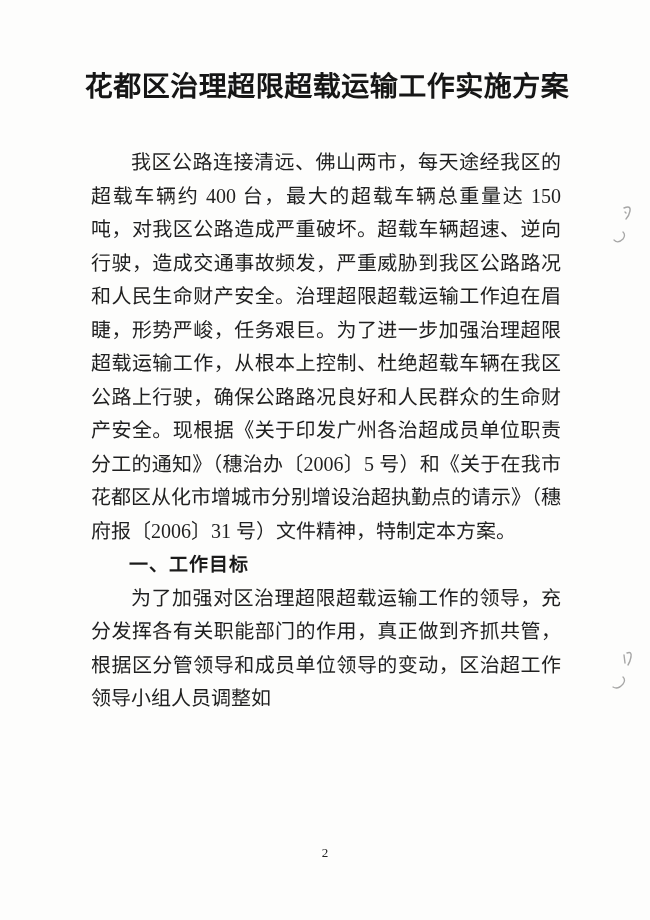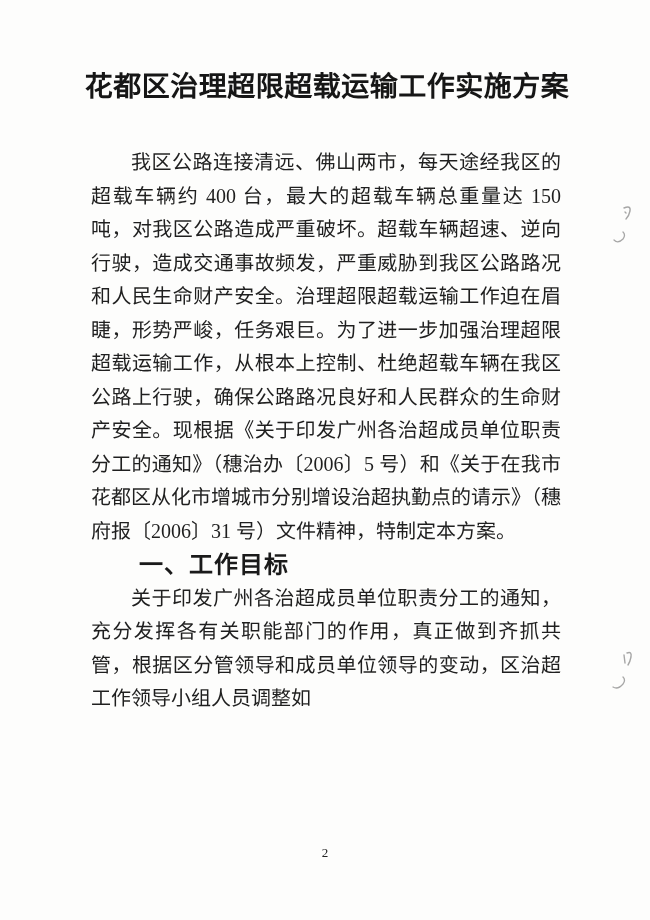--- a/index.html
+++ b/index.html
@@ -40,21 +40,21 @@
     margin: 0;
     font-size: 20px;
     line-height: 33.5px;
     text-align: justify;
     text-indent: 2em;
     letter-spacing: 0;
     color: #1f1f1f;
   }
   .doc-body h2.heading {
     margin: 0;
-    font-size: 24px;
+    font-size: 19px;
     line-height: 33.5px;
     font-weight: 700;
     text-indent: 2em;
     font-family: "Liberation Sans", "DejaVu Sans", sans-serif;
     color: #1a1a1a;
     letter-spacing: 1px;
   }
   .page-number {
     position: absolute;
     top: 845px;
@@ -75,21 +75,21 @@
 </head>
 <body>
 
 <div class="page">
 
   <h1 class="title">花都区治理超限超载运输工作实施方案</h1>
 
   <div class="doc-body" id="doc-body">
       <p class="paragraph">我区公路连接清远、佛山两市，每天途经我区的超载车辆约 400 台，最大的超载车辆总重量达 150 吨，对我区公路造成严重破坏。超载车辆超速、逆向行驶，造成交通事故频发，严重威胁到我区公路路况和人民生命财产安全。治理超限超载运输工作迫在眉睫，形势严峻，任务艰巨。为了进一步加强治理超限超载运输工作，从根本上控制、杜绝超载车辆在我区公路上行驶，确保公路路况良好和人民群众的生命财产安全。现根据《关于印发广州各治超成员单位职责分工的通知》（穗治办〔2006〕5 号）和《关于在我市花都区从化市增城市分别增设治超执勤点的请示》（穗府报〔2006〕31 号）文件精神，特制定本方案。</p>
       <h2 class="heading">一、工作目标</h2>
-      <p class="paragraph">关于印发广州各治超成员单位职责分工的通知，充分发挥各有关职能部门的作用，真正做到齐抓共管，根据区分管领导和成员单位领导的变动，区治超工作领导小组人员调整如</p>
+      <p class="paragraph">为了加强对区治理超限超载运输工作的领导，充分发挥各有关职能部门的作用，真正做到齐抓共管，根据区分管领导和成员单位领导的变动，区治超工作领导小组人员调整如</p>
     </div>
 
   <div class="page-number">2</div>
 
   <svg class="scan-mark scan-mark-a" width="42" height="52" viewBox="0 0 42 52">
     <path d="M24,6 q7,-3 6,3 q-1,5 -4,8 m-1,-7 l1,1" fill="none" stroke="#8a8a8a" stroke-width="1.4" stroke-linecap="round"></path>
     <path d="M14,38 q4,4 9,-1 q3,-4 0,-7" fill="none" stroke="#8a8a8a" stroke-width="1.3" stroke-linecap="round"></path>
   </svg>
   <svg class="scan-mark scan-mark-b" width="42" height="56" viewBox="0 0 42 56">
     <path d="M27,8 q5,-2 4,4 q-1,5 -3,8 m-4,-10 l1,8" fill="none" stroke="#8a8a8a" stroke-width="1.4" stroke-linecap="round"></path>

